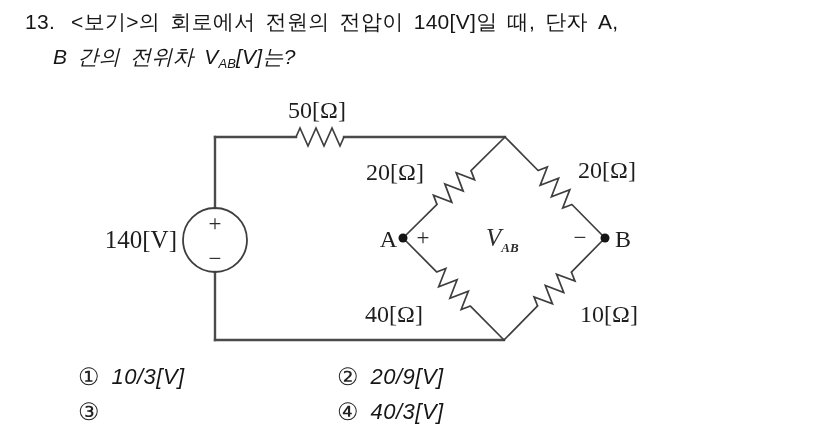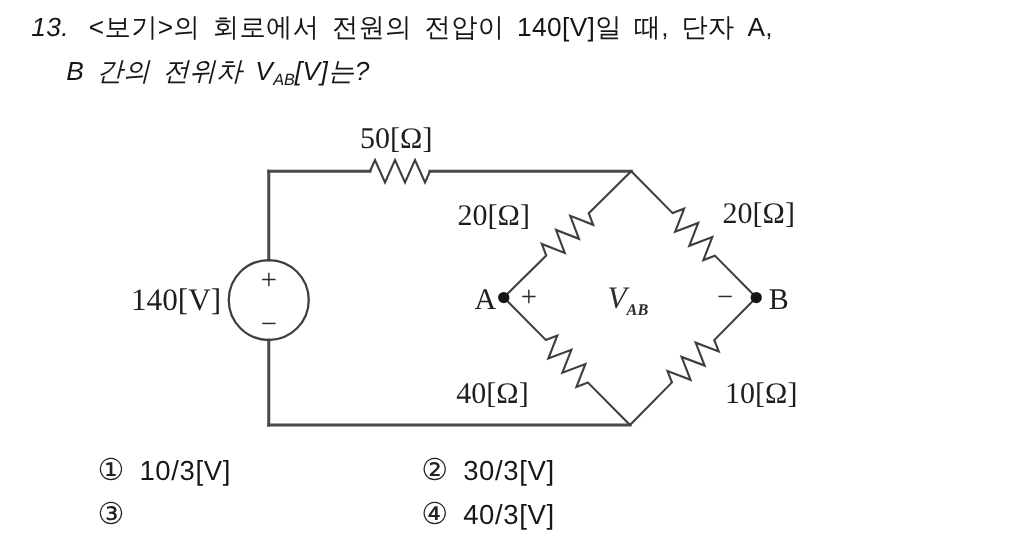--- a/index.html
+++ b/index.html
@@ -18,21 +18,21 @@
     position: absolute;
     left: 25px;
     top: 8px;
     width: 780px;
     font-size: 21px;
     letter-spacing: 0.3px;
     word-spacing: 4px;
     color: #161616;
   }
   .q-line1 { white-space: nowrap; }
-  .q-num { margin-right: 16px; font-style: italic; }
+  .q-num { margin-right: 16px; }
   .q-line2 { margin-left: 28px; margin-top: 7px; white-space: nowrap; font-style: italic; }
   .q-line2 sub, .q-sub {
     font-size: 13px;
     vertical-align: -4px;
     letter-spacing: 0;
   }
   
   .circuit-svg {
     position: absolute;
     left: 0; top: 0;
@@ -59,21 +59,21 @@
     top: 363px;
     width: 560px;
     display: grid;
     grid-template-columns: 259px 1fr;
     row-gap: 7px;
     font-size: 22px;
     color: #161616;
   }
   .option { display: flex; align-items: center; line-height: 28px; }
   .opt-num { font-size: 24px; margin-right: 12px; color: #222222; }
-  .opt-val { letter-spacing: 0.5px; }
+  .opt-val { letter-spacing: 0.5px; font-style: italic; }
 </style>
 </head>
 <body>
 
 <div class="page">
 
   <div class="question">
     <div class="q-line1">
       <span class="q-num">13.</span><span>&lt;보기&gt;의 회로에서 전원의 전압이 140[V]일 때, 단자 A,</span>
     </div>
@@ -134,21 +134,21 @@
     <text class="vab" x="486" y="246"><tspan>V</tspan><tspan class="vab-sub" dy="6">AB</tspan></text>
   </svg>
 
   <div class="options">
     <div class="option">
       <span class="opt-num">①</span>
       <span class="opt-val">10/3[V]</span>
     </div>
     <div class="option">
       <span class="opt-num">②</span>
-      <span class="opt-val">30/3[V]</span>
+      <span class="opt-val">20/9[V]</span>
     </div>
     <div class="option">
       <span class="opt-num">③</span>
     </div>
     <div class="option">
       <span class="opt-num">④</span>
       <span class="opt-val">40/3[V]</span>
     </div>
   </div>
 

